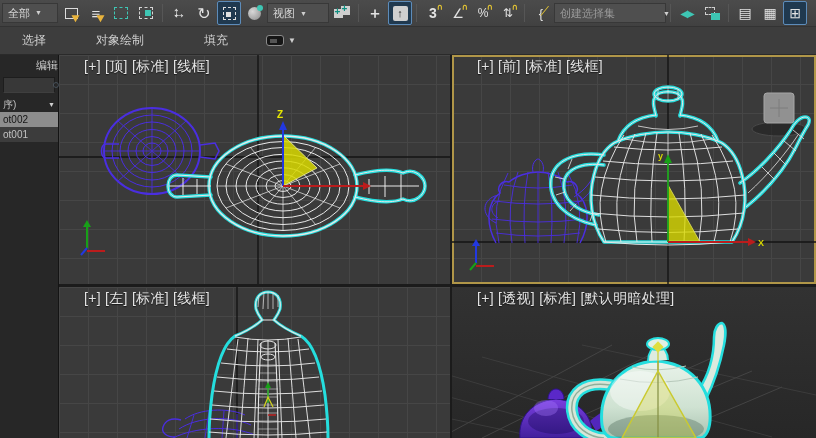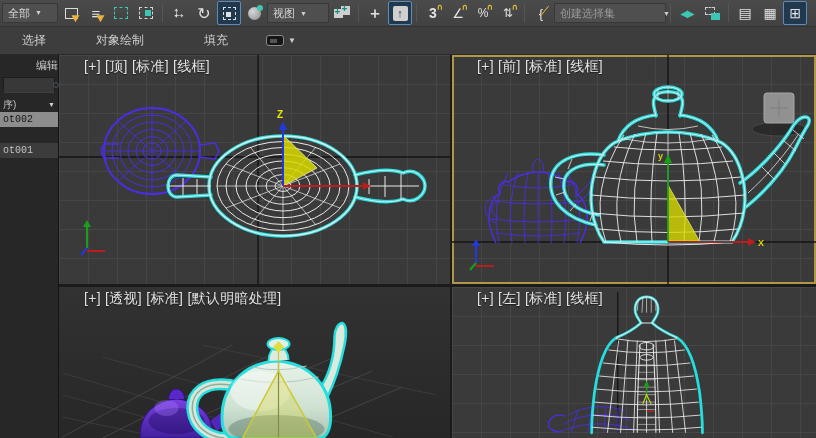--- a/index.html
+++ b/index.html
@@ -67,21 +67,21 @@
   
   .main{display:flex;height:383px;}
   .explorer{width:59px;background:var(--panel-bg);border-right:1px solid #141414;font-size:10px;flex:none;}
   .exp-menu{height:20px;line-height:20px;color:#cccccc;font-size:11px;padding-left:6px;text-align:right;}
   .exp-search-row{position:relative;padding:2px 3px 4px 3px;}
   .exp-search{width:100%;height:16px;background:#383838;border:1px solid #1d1d1d;border-bottom-color:#3f3f3f;
     color:#ddd;font-size:10px;outline:none;}
   .search-dot{position:absolute;right:-1px;top:7px;width:6px;height:6px;border:1px solid #5a6a7a;border-radius:50%;opacity:.6;}
   .exp-header{height:15px;display:flex;align-items:center;justify-content:space-between;color:#c0c0c0;padding:0 3px;}
   .exp-header .caret{font-size:7px;color:#d0d0d0;}
-  .exp-row{height:15px;line-height:15px;padding-left:3px;font-size:10px;color:#c2c2c2;background:#3c3c3c;margin-bottom:16px;font-family:Liberation Mono, monospace;}
+  .exp-row{height:15px;line-height:15px;padding-left:3px;font-size:10px;color:#c2c2c2;background:#3c3c3c;margin-bottom:0;}
   .exp-row.selected{background:#8d8d8d;color:#151515;}
 
   .vp-grid{flex:1;display:grid;grid-template-columns:391px 364px;grid-template-rows:229px 151px;
     column-gap:2px;row-gap:3px;background:var(--divider);}
   .viewport{position:relative;overflow:hidden;}
   .viewport.ortho{background-color:var(--viewport-bg);
     background-image:linear-gradient(to right,var(--grid-line) 1px,transparent 1px),
                      linear-gradient(to bottom,var(--grid-line) 1px,transparent 1px);
     background-size:29px 29px;}
   .viewport.persp{background:linear-gradient(#323232,#272727);}
@@ -369,20 +369,56 @@
         </g>
         <g stroke-width="2" fill="none">
           <line x1="24" y1="208" x2="24" y2="188" stroke="#2238e0"></line>
             <polygon points="24,184 20,191 28,191" fill="#2238e0"></polygon>
           <line x1="24" y1="211" x2="42" y2="211" stroke="#bb1c1c"></line>
           <line x1="24" y1="208" x2="18" y2="215" stroke="#18a018"></line>
         </g>
       </svg>
     </div>
 
+    <div class="viewport ortho">
+      <span class="vp-label">[+] [左] [标准] [线框]</span>
+      <svg viewBox="0 0 391 151">
+        <g stroke="#151515" stroke-width="1.4">
+          <line x1="178" y1="0" x2="178" y2="151"></line>
+        </g>
+
+        <g stroke="#4a2ee0" fill="none" stroke-width="1">
+          <path d="M186,128 C168,120 140,122 126,132 M192,138 C170,128 138,130 120,142 M196,148 C172,138 136,140 114,151"></path>
+          <path d="M135,128 L128,151 M150,124 L146,151 M165,124 L163,151 M178,127 L178,151" opacity=".9"></path>
+          <path d="M122,133 C112,130 106,134 104,140 C102,146 108,150 116,150" stroke-width="1.4"></path>
+        </g>
+
+        <g stroke="#25dede" fill="none" stroke-width="3" stroke-linejoin="round" stroke-linecap="round">
+          <path d="M197,22 C195,10 202,5 209,5 C216,5 223,10 221,22 C219,28 216,31 215,33 C224,41 233,45 242,49 C255,57 262,80 266,108 C268,124 269,138 269,151 M150,151 C150,138 151,124 153,108 C157,80 164,57 176,49 C186,45 194,41 203,33 C202,31 199,28 197,22"></path>
+        </g>
+        <g stroke="#e6e6e6" fill="none" stroke-width="1">
+          <path d="M197,22 C195,10 202,5 209,5 C216,5 223,10 221,22 C219,28 216,31 215,33 L203,33 C202,31 199,28 197,22" stroke-width="1.1"></path>
+          <path d="M200,8 L199,20 M205,5 L204,22 M209,5 L209,22 M214,5 L214,22 M219,8 L219,20" stroke-width=".7"></path>
+          <path d="M203,33 C194,41 186,45 176,49 M215,33 C224,41 232,45 242,49" stroke-width="1.1"></path>
+          <path d="M176,50 Q209,56 242,50 M168,62 Q209,68 250,62 M162,76 Q209,82 256,76 M158,90 Q209,96 260,90 M155,104 Q209,110 263,104 M153,118 Q209,124 265,118 M151,132 Q209,138 267,132 M150,145 Q209,151 268,145" opacity=".95"></path>
+          <path d="M179,52 Q173,100 167,151 M189,51 Q185,100 181,151 M199,52 Q197,100 195,151 M209,53 L209,151 M219,52 Q221,100 223,151 M229,51 Q233,100 237,151 M239,52 Q245,100 251,151" opacity=".95"></path>
+          <path d="M202,56 C200,90 199,120 199,151 M216,56 C218,90 219,120 219,151" stroke-width="1.1"></path>
+          <ellipse cx="209" cy="58" rx="8" ry="4"></ellipse>
+            <ellipse cx="209" cy="70" rx="7" ry="3"></ellipse>
+          <path d="M200,78 L218,78 M200,86 L218,86 M199,94 L219,94 M199,102 L219,102 M199,110 L219,110 M199,118 L219,118 M199,126 L219,126 M199,134 L219,134 M199,142 L219,142" stroke-width=".6" opacity=".9"></path>
+        </g>
+        <g fill="none">
+          <line x1="209" y1="116" x2="209" y2="99" stroke="#18a018" stroke-width="1.5"></line>
+          <polygon points="209,95 206,101 212,101" fill="#18a018"></polygon>
+          <path d="M205,120 L209,110 L214,120" stroke="#cfcf20" stroke-width="1.3"></path>
+          <line x1="209" y1="128" x2="217" y2="128" stroke="#bb2222" stroke-width="1.5"></line>
+        </g>
+      </svg>
+    </div>
+
     <div class="viewport persp">
       <span class="vp-label">[+] [透视] [标准] [默认明暗处理]</span>
       <svg viewBox="0 0 364 151">
         <defs>
           <linearGradient id="teaGrad" x1="0" y1="0" x2="0" y2="1">
             <stop offset="0" stop-color="#e9f3ea"></stop>
               <stop offset=".6" stop-color="#cfe2d2"></stop>
               <stop offset="1" stop-color="#a9c2b0"></stop>
           </linearGradient>
           <linearGradient id="purpGrad" x1="0" y1="0" x2="0" y2="1">
@@ -418,50 +454,14 @@
         </g>
 
         <g>
           <polygon points="206,84 170,151 244,151" fill="#d2d23c" fill-opacity=".35" stroke="#caca30" stroke-width="1.5"></polygon>
           <line x1="206" y1="62" x2="206" y2="84" stroke="#caca30" stroke-width="1.2"></line>
           <rect x="202" y="56" width="8" height="8" transform="rotate(45 206 60)" fill="#dede40"></rect>
         </g>
       </svg>
     </div>
 
-    <div class="viewport ortho">
-      <span class="vp-label">[+] [左] [标准] [线框]</span>
-      <svg viewBox="0 0 391 151">
-        <g stroke="#151515" stroke-width="1.4">
-          <line x1="178" y1="0" x2="178" y2="151"></line>
-        </g>
-
-        <g stroke="#4a2ee0" fill="none" stroke-width="1">
-          <path d="M186,128 C168,120 140,122 126,132 M192,138 C170,128 138,130 120,142 M196,148 C172,138 136,140 114,151"></path>
-          <path d="M135,128 L128,151 M150,124 L146,151 M165,124 L163,151 M178,127 L178,151" opacity=".9"></path>
-          <path d="M122,133 C112,130 106,134 104,140 C102,146 108,150 116,150" stroke-width="1.4"></path>
-        </g>
-
-        <g stroke="#25dede" fill="none" stroke-width="3" stroke-linejoin="round" stroke-linecap="round">
-          <path d="M197,22 C195,10 202,5 209,5 C216,5 223,10 221,22 C219,28 216,31 215,33 C224,41 233,45 242,49 C255,57 262,80 266,108 C268,124 269,138 269,151 M150,151 C150,138 151,124 153,108 C157,80 164,57 176,49 C186,45 194,41 203,33 C202,31 199,28 197,22"></path>
-        </g>
-        <g stroke="#e6e6e6" fill="none" stroke-width="1">
-          <path d="M197,22 C195,10 202,5 209,5 C216,5 223,10 221,22 C219,28 216,31 215,33 L203,33 C202,31 199,28 197,22" stroke-width="1.1"></path>
-          <path d="M200,8 L199,20 M205,5 L204,22 M209,5 L209,22 M214,5 L214,22 M219,8 L219,20" stroke-width=".7"></path>
-          <path d="M203,33 C194,41 186,45 176,49 M215,33 C224,41 232,45 242,49" stroke-width="1.1"></path>
-          <path d="M176,50 Q209,56 242,50 M168,62 Q209,68 250,62 M162,76 Q209,82 256,76 M158,90 Q209,96 260,90 M155,104 Q209,110 263,104 M153,118 Q209,124 265,118 M151,132 Q209,138 267,132 M150,145 Q209,151 268,145" opacity=".95"></path>
-          <path d="M179,52 Q173,100 167,151 M189,51 Q185,100 181,151 M199,52 Q197,100 195,151 M209,53 L209,151 M219,52 Q221,100 223,151 M229,51 Q233,100 237,151 M239,52 Q245,100 251,151" opacity=".95"></path>
-          <path d="M202,56 C200,90 199,120 199,151 M216,56 C218,90 219,120 219,151" stroke-width="1.1"></path>
-          <ellipse cx="209" cy="58" rx="8" ry="4"></ellipse>
-            <ellipse cx="209" cy="70" rx="7" ry="3"></ellipse>
-          <path d="M200,78 L218,78 M200,86 L218,86 M199,94 L219,94 M199,102 L219,102 M199,110 L219,110 M199,118 L219,118 M199,126 L219,126 M199,134 L219,134 M199,142 L219,142" stroke-width=".6" opacity=".9"></path>
-        </g>
-        <g fill="none">
-          <line x1="209" y1="116" x2="209" y2="99" stroke="#18a018" stroke-width="1.5"></line>
-          <polygon points="209,95 206,101 212,101" fill="#18a018"></polygon>
-          <path d="M205,120 L209,110 L214,120" stroke="#cfcf20" stroke-width="1.3"></path>
-          <line x1="209" y1="128" x2="217" y2="128" stroke="#bb2222" stroke-width="1.5"></line>
-        </g>
-      </svg>
-    </div>
-
   </div>
 </div>
 
 </body></html>

